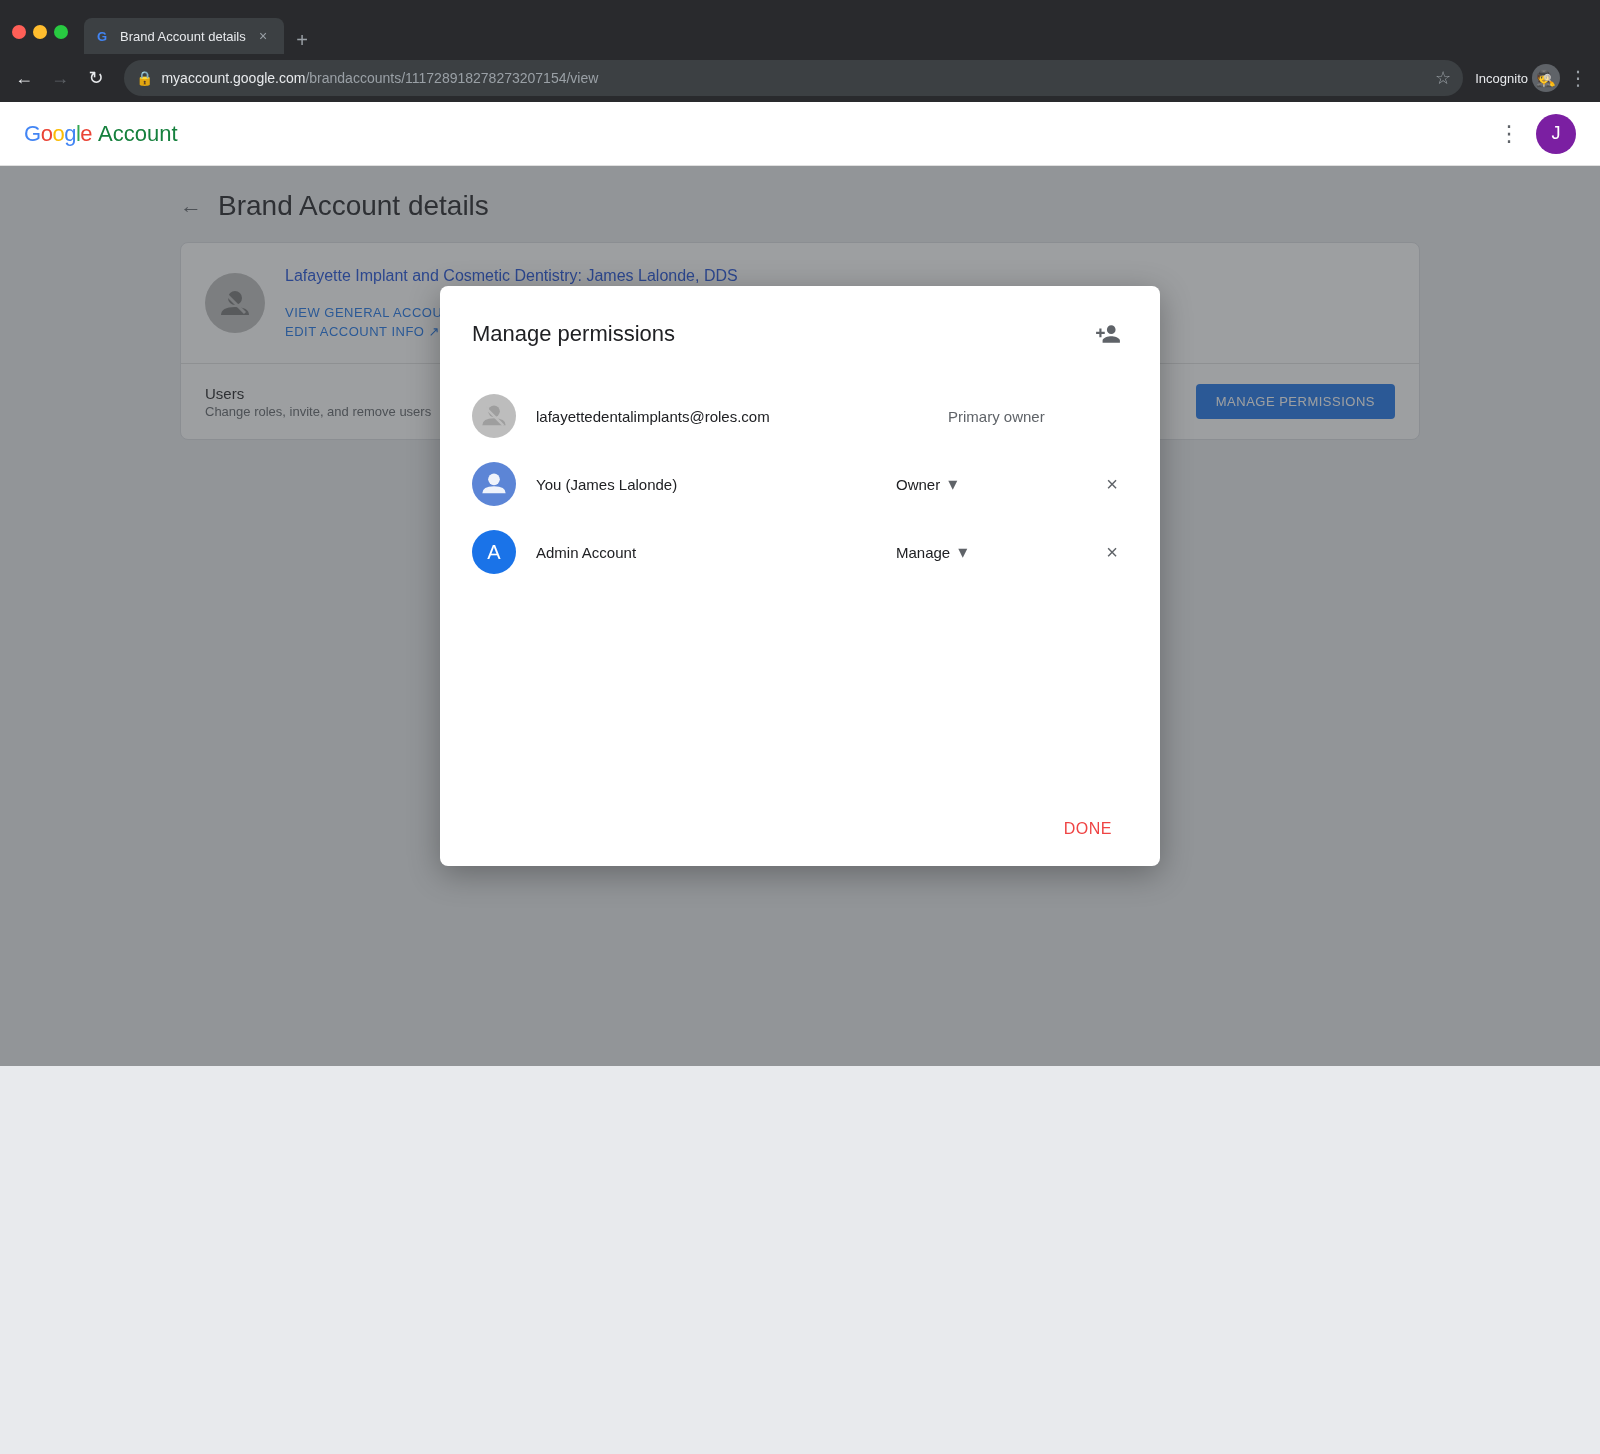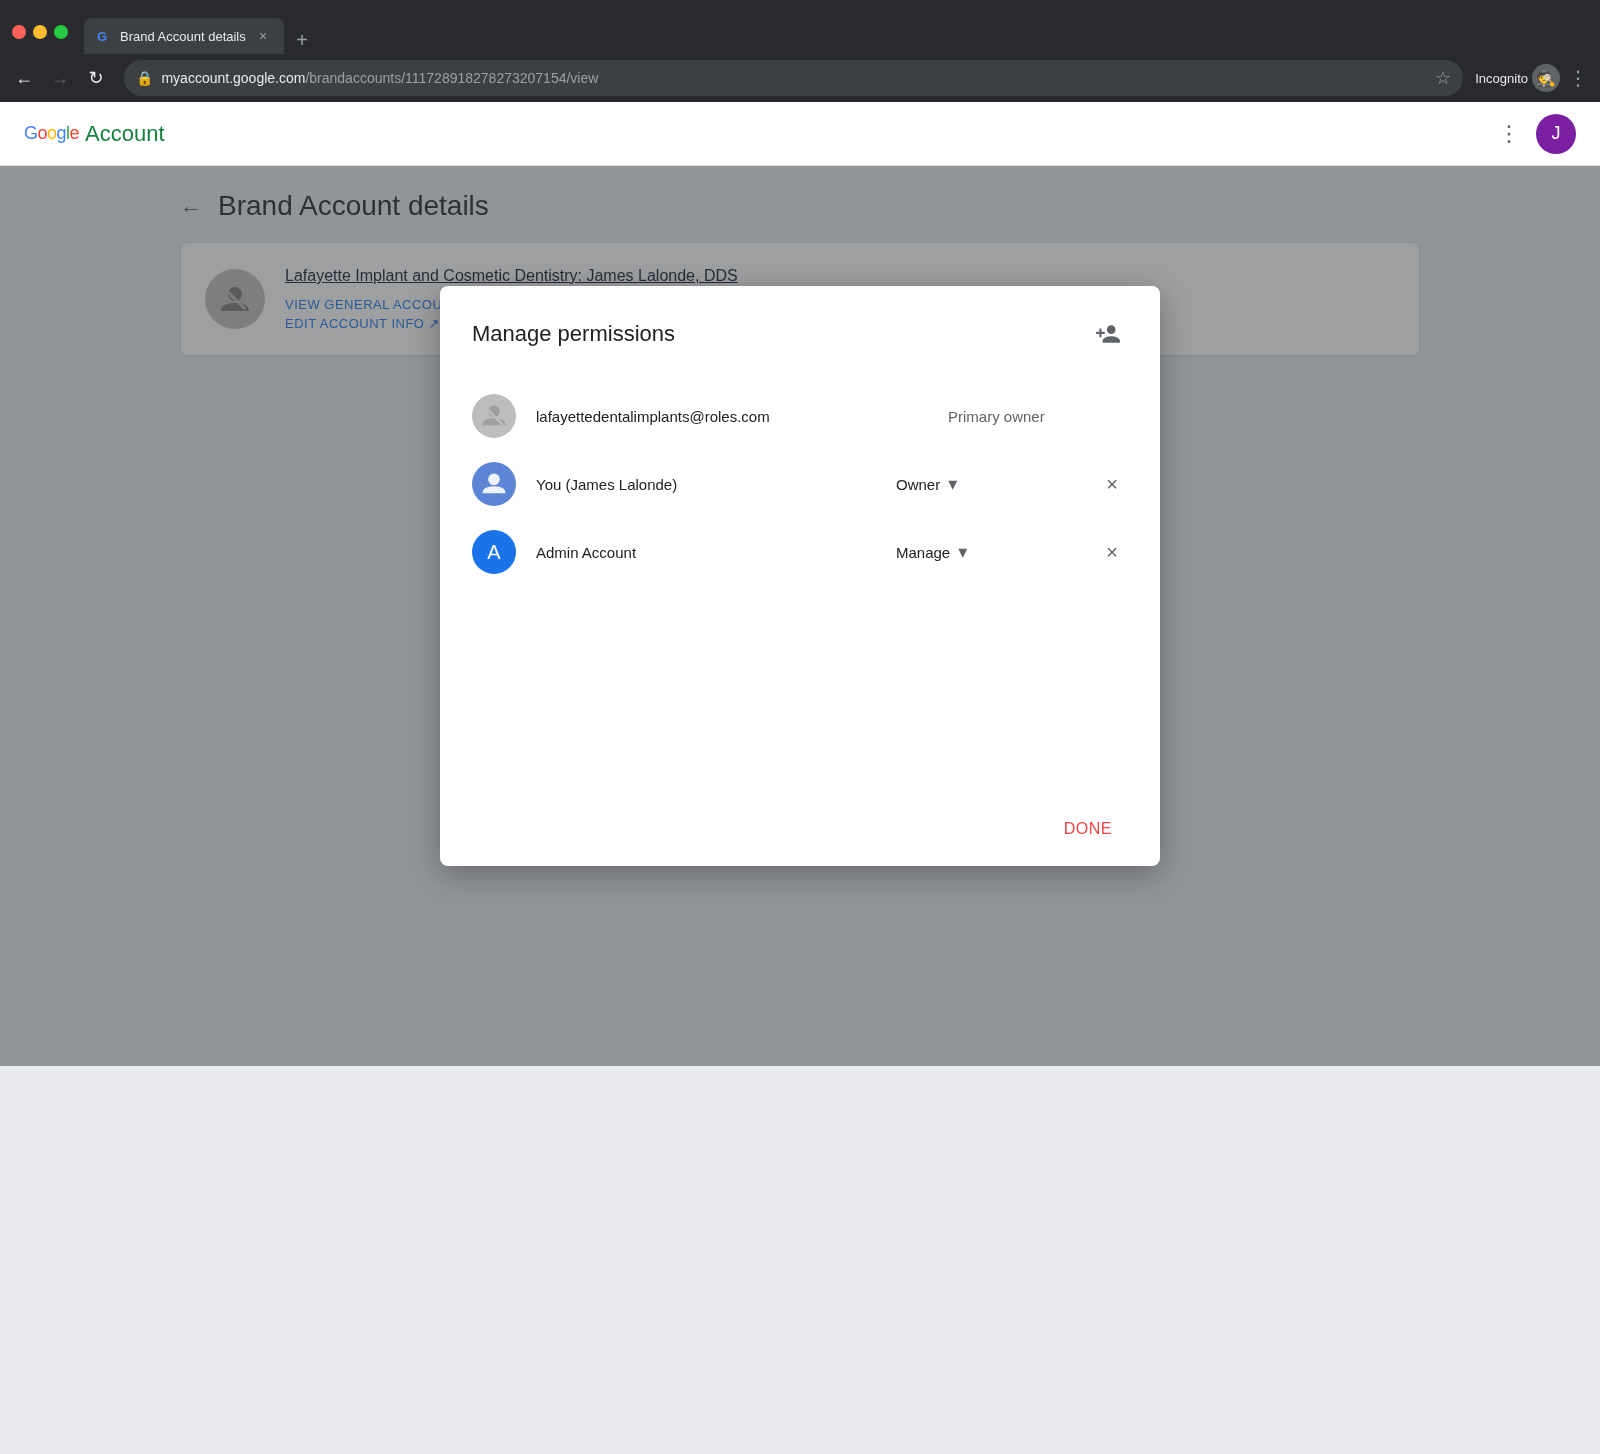--- a/index.html
+++ b/index.html
@@ -151,21 +151,21 @@
       padding: 12px 24px;
       height: 64px;
       border-bottom: 1px solid #e0e0e0;
     }
     .google-logo {
       display: flex;
       align-items: center;
       gap: 2px;
     }
     .google-logo-text {
-      font-size: 18px;
+      font-size: 22px;
       font-weight: 400;
       letter-spacing: -0.5px;
     }
     .g-blue { color: #4285f4; }
     .g-red { color: #ea4335; }
     .g-yellow { color: #fbbc05; }
     .g-green { color: #34a853; }
     .account-text { color: #15803d; font-size: 22px; margin-left: 4px; }
     .header-right {
       margin-left: auto;
@@ -226,21 +226,21 @@
       width: 60px;
       height: 60px;
       background: #bdbdbd;
       border-radius: 50%;
       display: flex;
       align-items: center;
       justify-content: center;
     }
     .account-avatar svg { width: 36px; height: 36px; fill: #757575; }
     .account-details { flex: 1; }
-    .account-name { font-size: 16px; color: #0f172a; margin-bottom: 12px; text-decoration: underline; }
+    .account-name { font-size: 16px; color: #1d4ed8; margin-bottom: 20px; }
     .account-link {
       color: #1a73e8;
       font-size: 13px;
       text-decoration: none;
       display: block;
       font-weight: 500;
       letter-spacing: 0.5px;
       text-transform: uppercase;
       margin-bottom: 4px;
       cursor: pointer;
@@ -494,20 +494,27 @@
         <div class="account-details">
           <div class="account-name">Lafayette Implant and Cosmetic Dentistry: James Lalonde, DDS</div>
           <a class="account-link">VIEW GENERAL ACCOUNT INFO</a>
           <div class="account-link-ext">
             <a class="account-link" style="margin-bottom:0;">EDIT ACCOUNT INFO</a>
             <span class="ext-link-icon">↗</span>
           </div>
         </div>
       </div>
 
+      <div class="users-section">
+        <div>
+          <div class="users-label">Users</div>
+          <div class="users-desc">Change roles, invite, and remove users</div>
+        </div>
+        <button class="manage-btn">MANAGE PERMISSIONS</button>
+      </div>
     </div>
 
     <div class="overlay" style="height:900px;">
       <div class="dialog">
 
         <div class="dialog-header">
           <span class="dialog-title">Manage permissions</span>
           <div class="add-people-btn" title="Add people">
 
             <svg viewBox="0 0 24 24" xmlns="http://www.w3.org/2000/svg">

